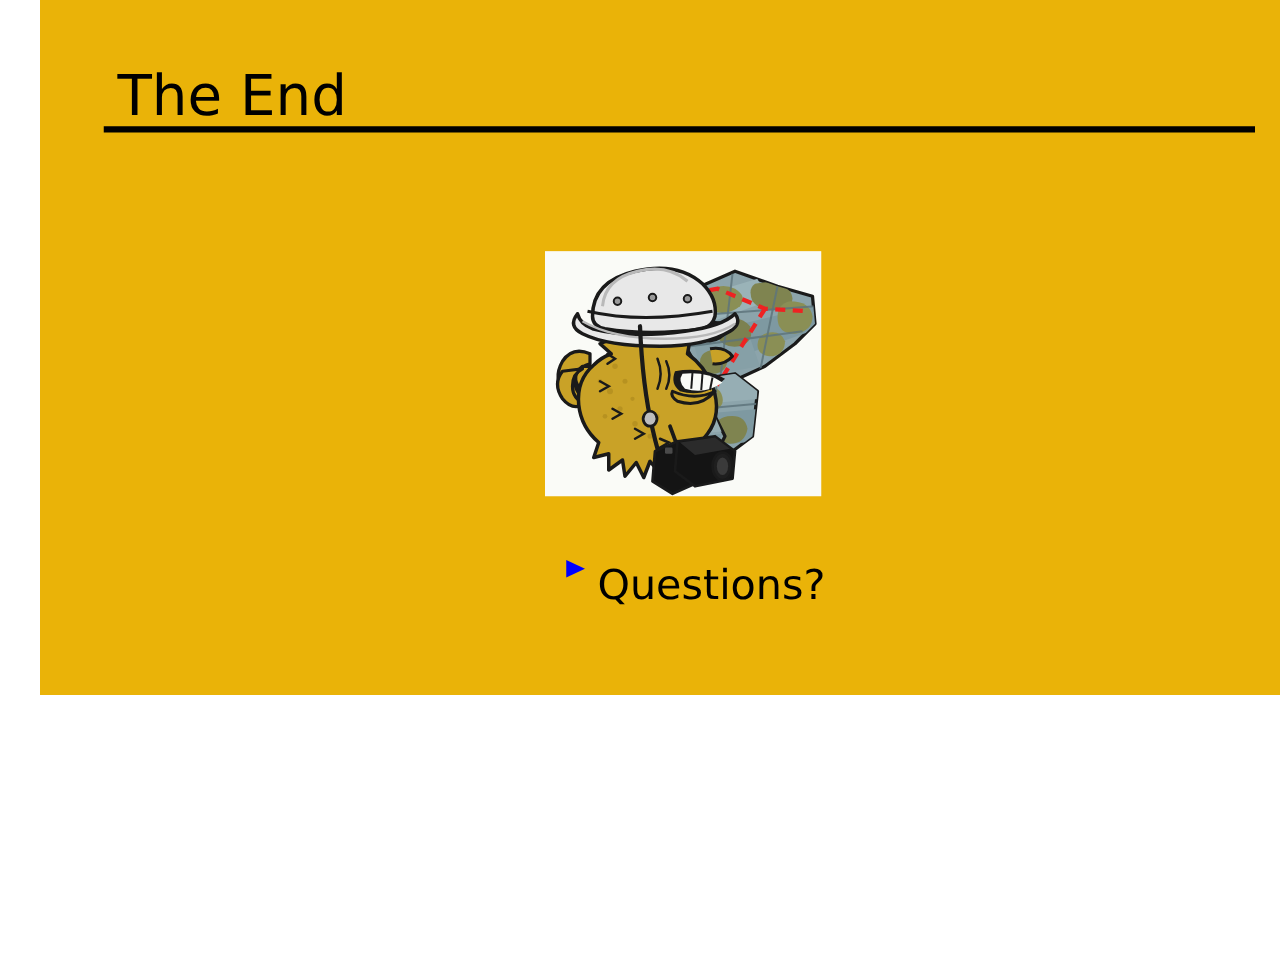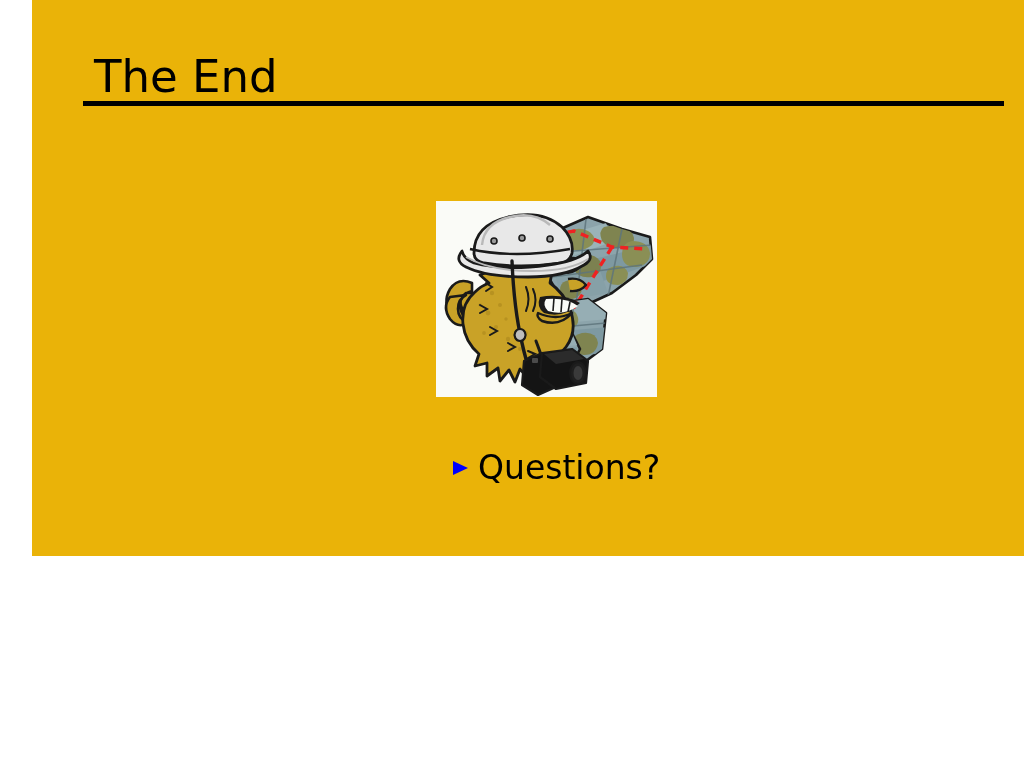--- a/index.html
+++ b/index.html
@@ -68,21 +68,21 @@
     height: 196px;
     display: block;
   }
 
   
   .bullet-row {
     position: absolute;
     left: 421px;
     top: 448px;
     display: flex;
-    align-items: center;
+    align-items: flex-start;
     white-space: nowrap;
   }
 
   .bullet-marker {
     width: 0;
     height: 0;
     border-style: solid;
     border-width: 7px 0 7px 15px;
     border-color: transparent transparent transparent #0000ff;
     margin-right: 10px;

